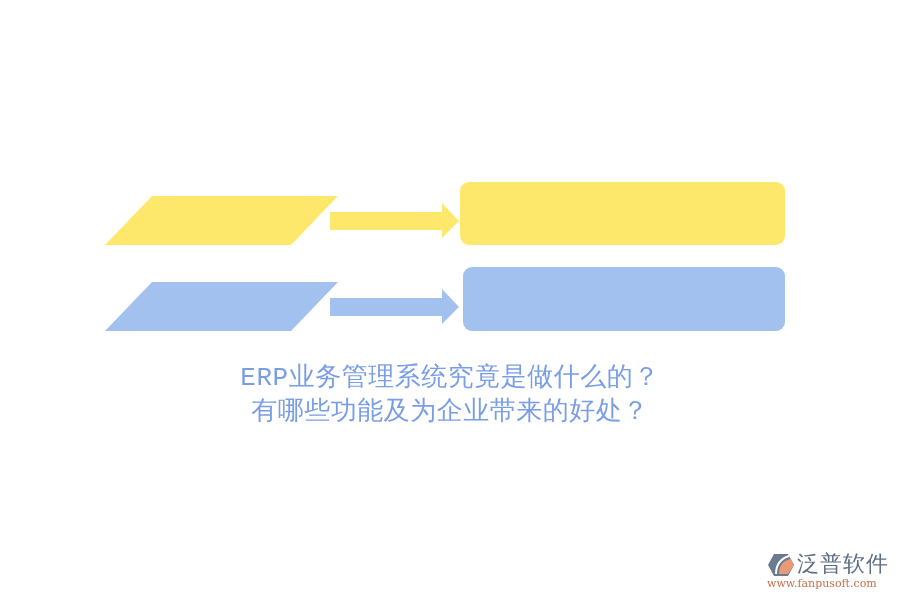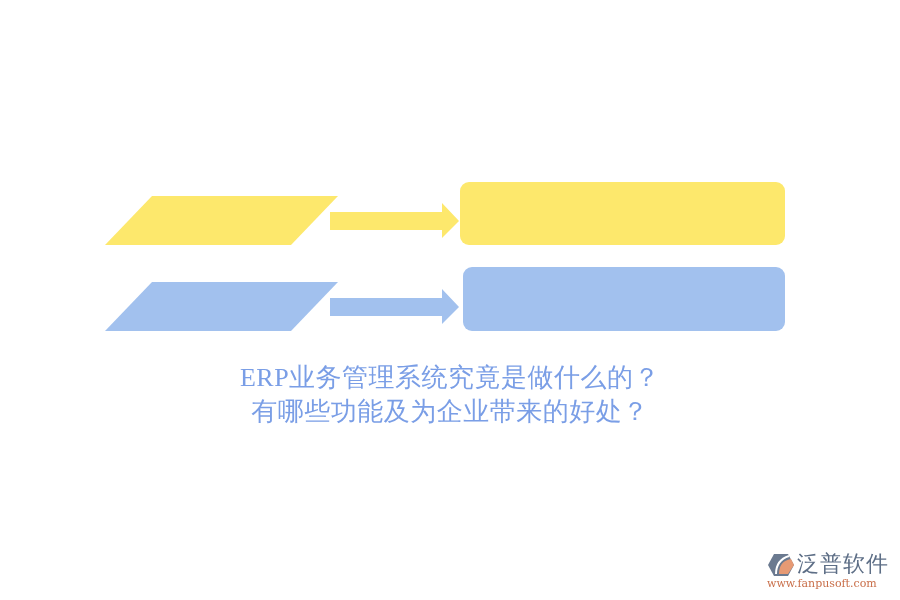--- a/index.html
+++ b/index.html
@@ -1,19 +1,19 @@
 <!DOCTYPE html>
 <html><head>
 <meta charset="utf-8">
 <style>
   html, body { margin:0; padding:0; background:#ffffff; }
   body { width:900px; height:600px; position:relative; overflow:hidden; font-family:"DejaVu Serif", serif; }
   .abs { position:absolute; }
   svg.shapes { position:absolute; left:0; top:0; }
-  .title { position:absolute; left:0; width:900px; text-align:center; color:#7a9ee6; font-size:26px; line-height:34px; letter-spacing:0.5px; font-family:Liberation Serif, serif; }
+  .title { position:absolute; left:0; width:900px; text-align:center; color:#7a9ee6; font-size:26px; line-height:34px; letter-spacing:0.5px; font-family:Liberation Mono, monospace; }
   .logo { position:absolute; left:767px; top:551px; width:130px; height:40px; }
   .logo-name { position:absolute; left:30px; top:1px; font-size:22px; color:#5d6e86; font-family:"DejaVu Sans", sans-serif; letter-spacing:1px; line-height:24px; }
   .logo-url { position:absolute; left:0px; top:26px; font-size:11px; color:#c96f4a; font-family:"DejaVu Serif", serif; white-space:nowrap; }
 </style>
 </head>
 <body>
 
 <svg class="shapes" width="900" height="600">
 
   <polygon points="152,196 338,196 291,245 105,245" fill="#fde86c"></polygon>

